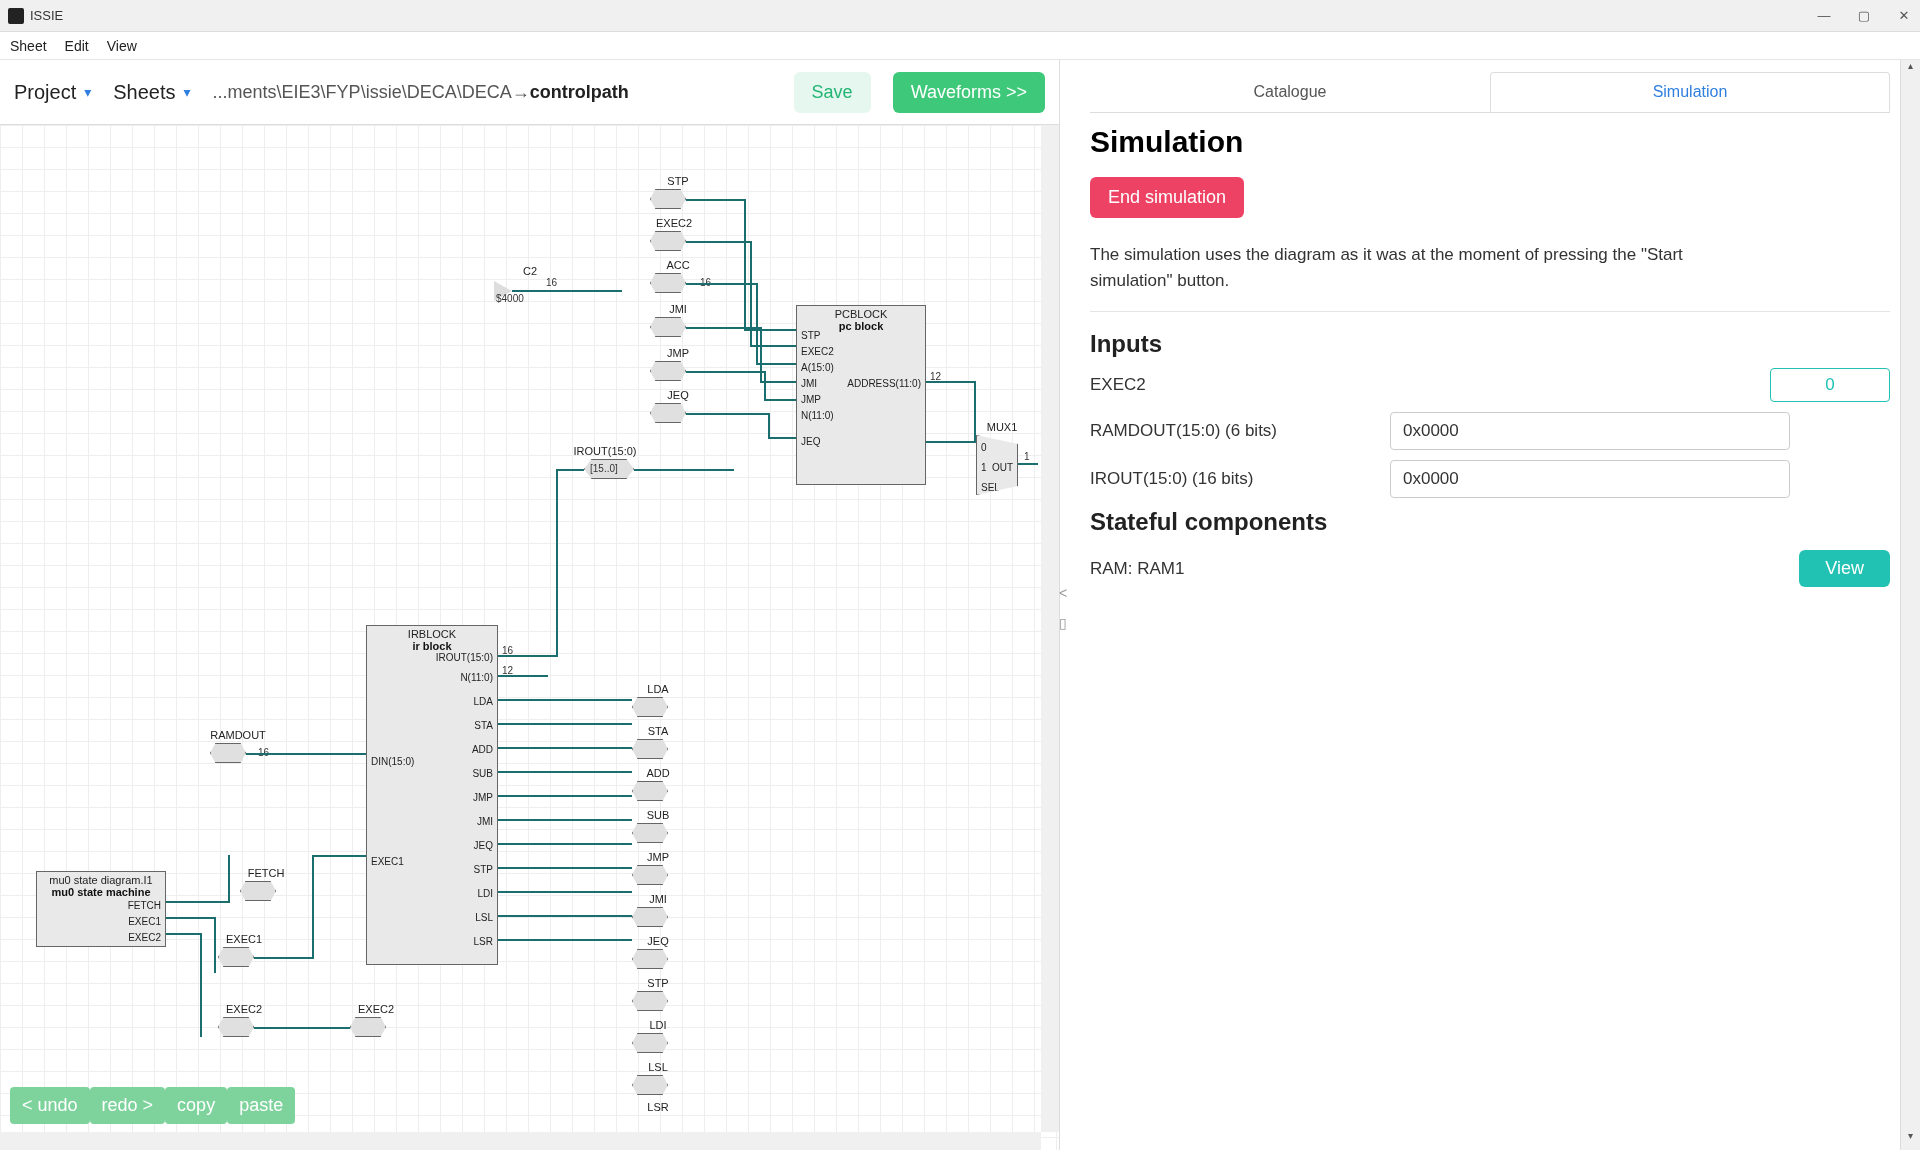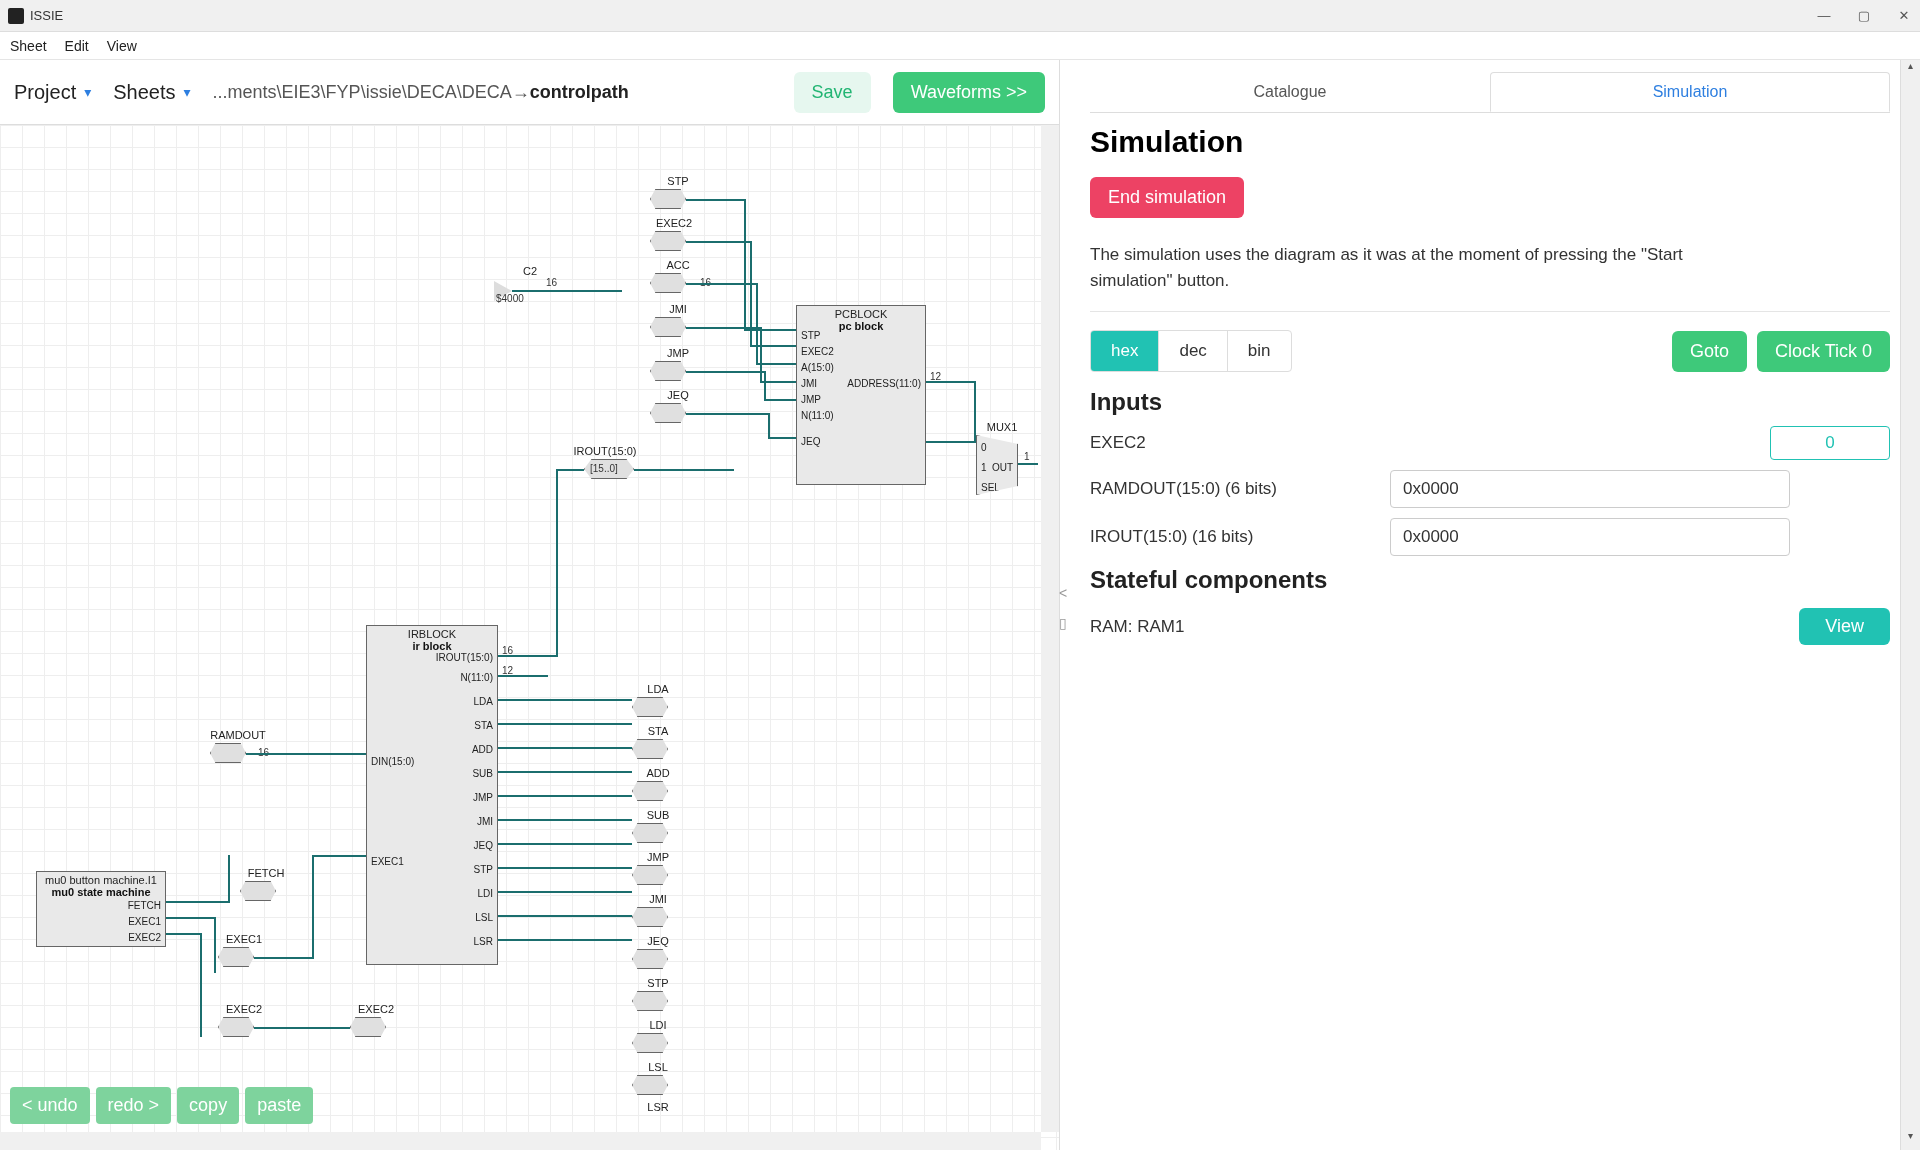--- a/index.html
+++ b/index.html
@@ -43,21 +43,21 @@
   background-image: linear-gradient(#eee 1px, transparent 1px), linear-gradient(90deg, #eee 1px, transparent 1px);
   background-size: 22px 22px;
 }
 .canvas-scroll-v { position: absolute; right: 0; top: 0; bottom: 18px; width: 18px; background: #f0f0f0; }
 .canvas-scroll-h { position: absolute; left: 0; right: 18px; bottom: 0; height: 18px; background: #f0f0f0; }
 .splitter-handle { position: absolute; right: -4px; top: 50%; width: 8px; height: 60px; }
 .splitter-handle::before{content:"<"; position:absolute; top:-20px; left:4px; font-size:14px;color:#999;}
 .splitter-handle::after{content:"▯"; position:absolute; top:10px; left:4px; font-size:14px;color:#999;}
 
 
-.edit-row { position: absolute; left: 10px; bottom: 26px; display: flex; gap: 6px; }
+.edit-row { position: absolute; left: 10px; bottom: 26px; display: flex; gap: 0; }
 .edit-row .eb { background: #7ed39d; color: #fff; padding: 8px 12px; border-radius: 4px; font-size: 18px; }
 
 
 .box { position: absolute; background: #e9e9e9; border: 1px solid #666; }
 .box .title { font-size: 11px; text-align: center; padding: 2px 2px 0 2px; color: #222; }
 .box .sub { font-size: 11px; font-weight: bold; text-align: center; color: #111; }
 .port { font-size: 10px; color: #222; position: absolute; white-space: nowrap; }
 .portL { left: 4px; }
 .portR { right: 4px; text-align: right; }
 .wire { position: absolute; background: #1b6e6e; }
@@ -261,21 +261,21 @@
       <div class="hexlabel" style="left:628px;top:936px">LSL</div>
       <div class="hex" style="left:632px;top:950px"></div>
       <div class="hexlabel" style="left:628px;top:976px">LSR</div>
 
       <div class="hexlabel" style="left:198px;top:604px;width:80px">RAMDOUT</div>
       <div class="hex" style="left:210px;top:618px"></div>
       <div class="wlabel" style="left:258px;top:622px">16</div>
       <div class="wire" style="left:246px;top:628px;width:120px;height:2px"></div>
 
       <div class="box" style="left:36px;top:746px;width:130px;height:76px">
-        <div class="title">mu0 button machine.I1</div>
+        <div class="title">mu0 state diagram.I1</div>
         <div class="sub">mu0 state machine</div>
         <span class="port portR" style="top:28px">FETCH</span>
         <span class="port portR" style="top:44px">EXEC1</span>
         <span class="port portR" style="top:60px">EXEC2</span>
       </div>
       <div class="wire" style="left:166px;top:776px;width:64px;height:2px"></div>
       <div class="wire" style="left:166px;top:792px;width:50px;height:2px"></div>
       <div class="wire" style="left:166px;top:808px;width:36px;height:2px"></div>
       <div class="wire" style="left:214px;top:792px;width:2px;height:56px"></div>
       <div class="wire" style="left:200px;top:808px;width:2px;height:104px"></div>
@@ -312,30 +312,20 @@
     <div class="tabrow">
       <div class="tab">Catalogue</div>
       <div class="tab active">Simulation</div>
     </div>
 
     <h1 class="sim">Simulation</h1>
     <button class="btn red">End simulation</button>
     <p class="note" style="margin-top:24px">The simulation uses the diagram as it was at the moment of pressing the "Start simulation" button.</p>
     <hr>
 
-    <div class="toprow">
-      <div class="radix">
-        <span class="sel">hex</span>
-        <span>dec</span>
-        <span>bin</span>
-      </div>
-      <div class="spacer"></div>
-      <button class="btn green">Goto</button>
-      <button class="btn green">Clock Tick 0</button>
-    </div>
 
     <h2>Inputs</h2>
 
 
     <div class="kv">
       <div class="k">EXEC2</div>
       <div style="flex:1"></div>
       <div class="vbox">0</div>
     </div>
     <div class="kv">

